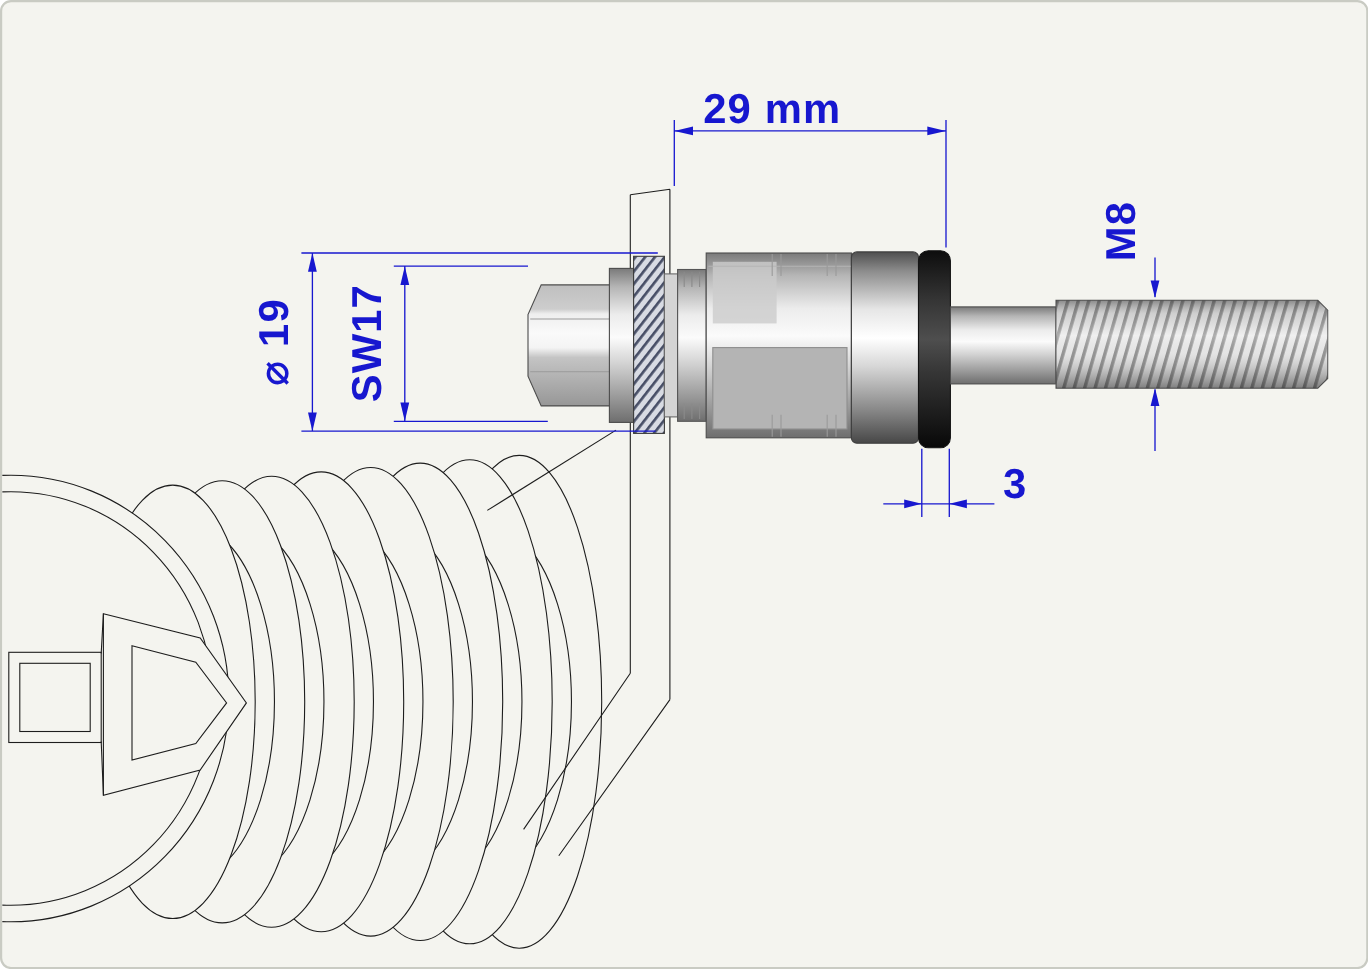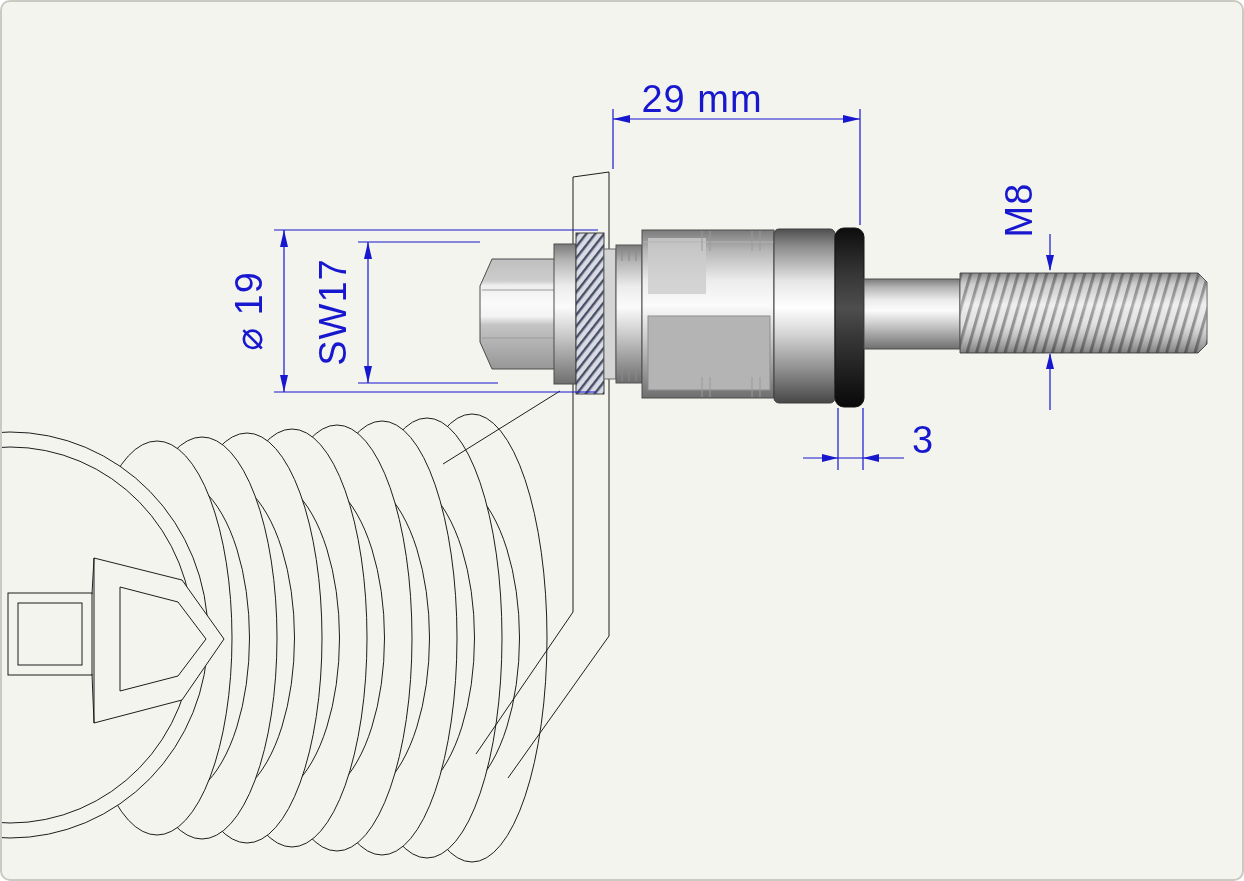--- a/index.html
+++ b/index.html
@@ -11,20 +11,21 @@
   }
   html,body{margin:0;padding:0;background:#ffffff;}
   .canvas{
     position:relative;
     width:1244px;height:881px;
     box-sizing:border-box;
     background:var(--background);
     border:2px solid var(--border);
     border-radius:10px;
     overflow:hidden;
+    font-weight:bold;
   }
   svg{position:absolute;inset:0;display:block;}
   .sketch{stroke:var(--line-black);stroke-width:1;fill:none;}
   .sketch-fill{stroke:var(--line-black);stroke-width:1;fill:var(--background);}
   .dimline{stroke:var(--dimension-blue);stroke-width:1.2;fill:none;}
   .dimarrow{fill:var(--dimension-blue);stroke:none;}
   .dimtext{
     fill:var(--dimension-blue);
     font-family:"Liberation Sans","DejaVu Sans",sans-serif;
     font-size:38px;

